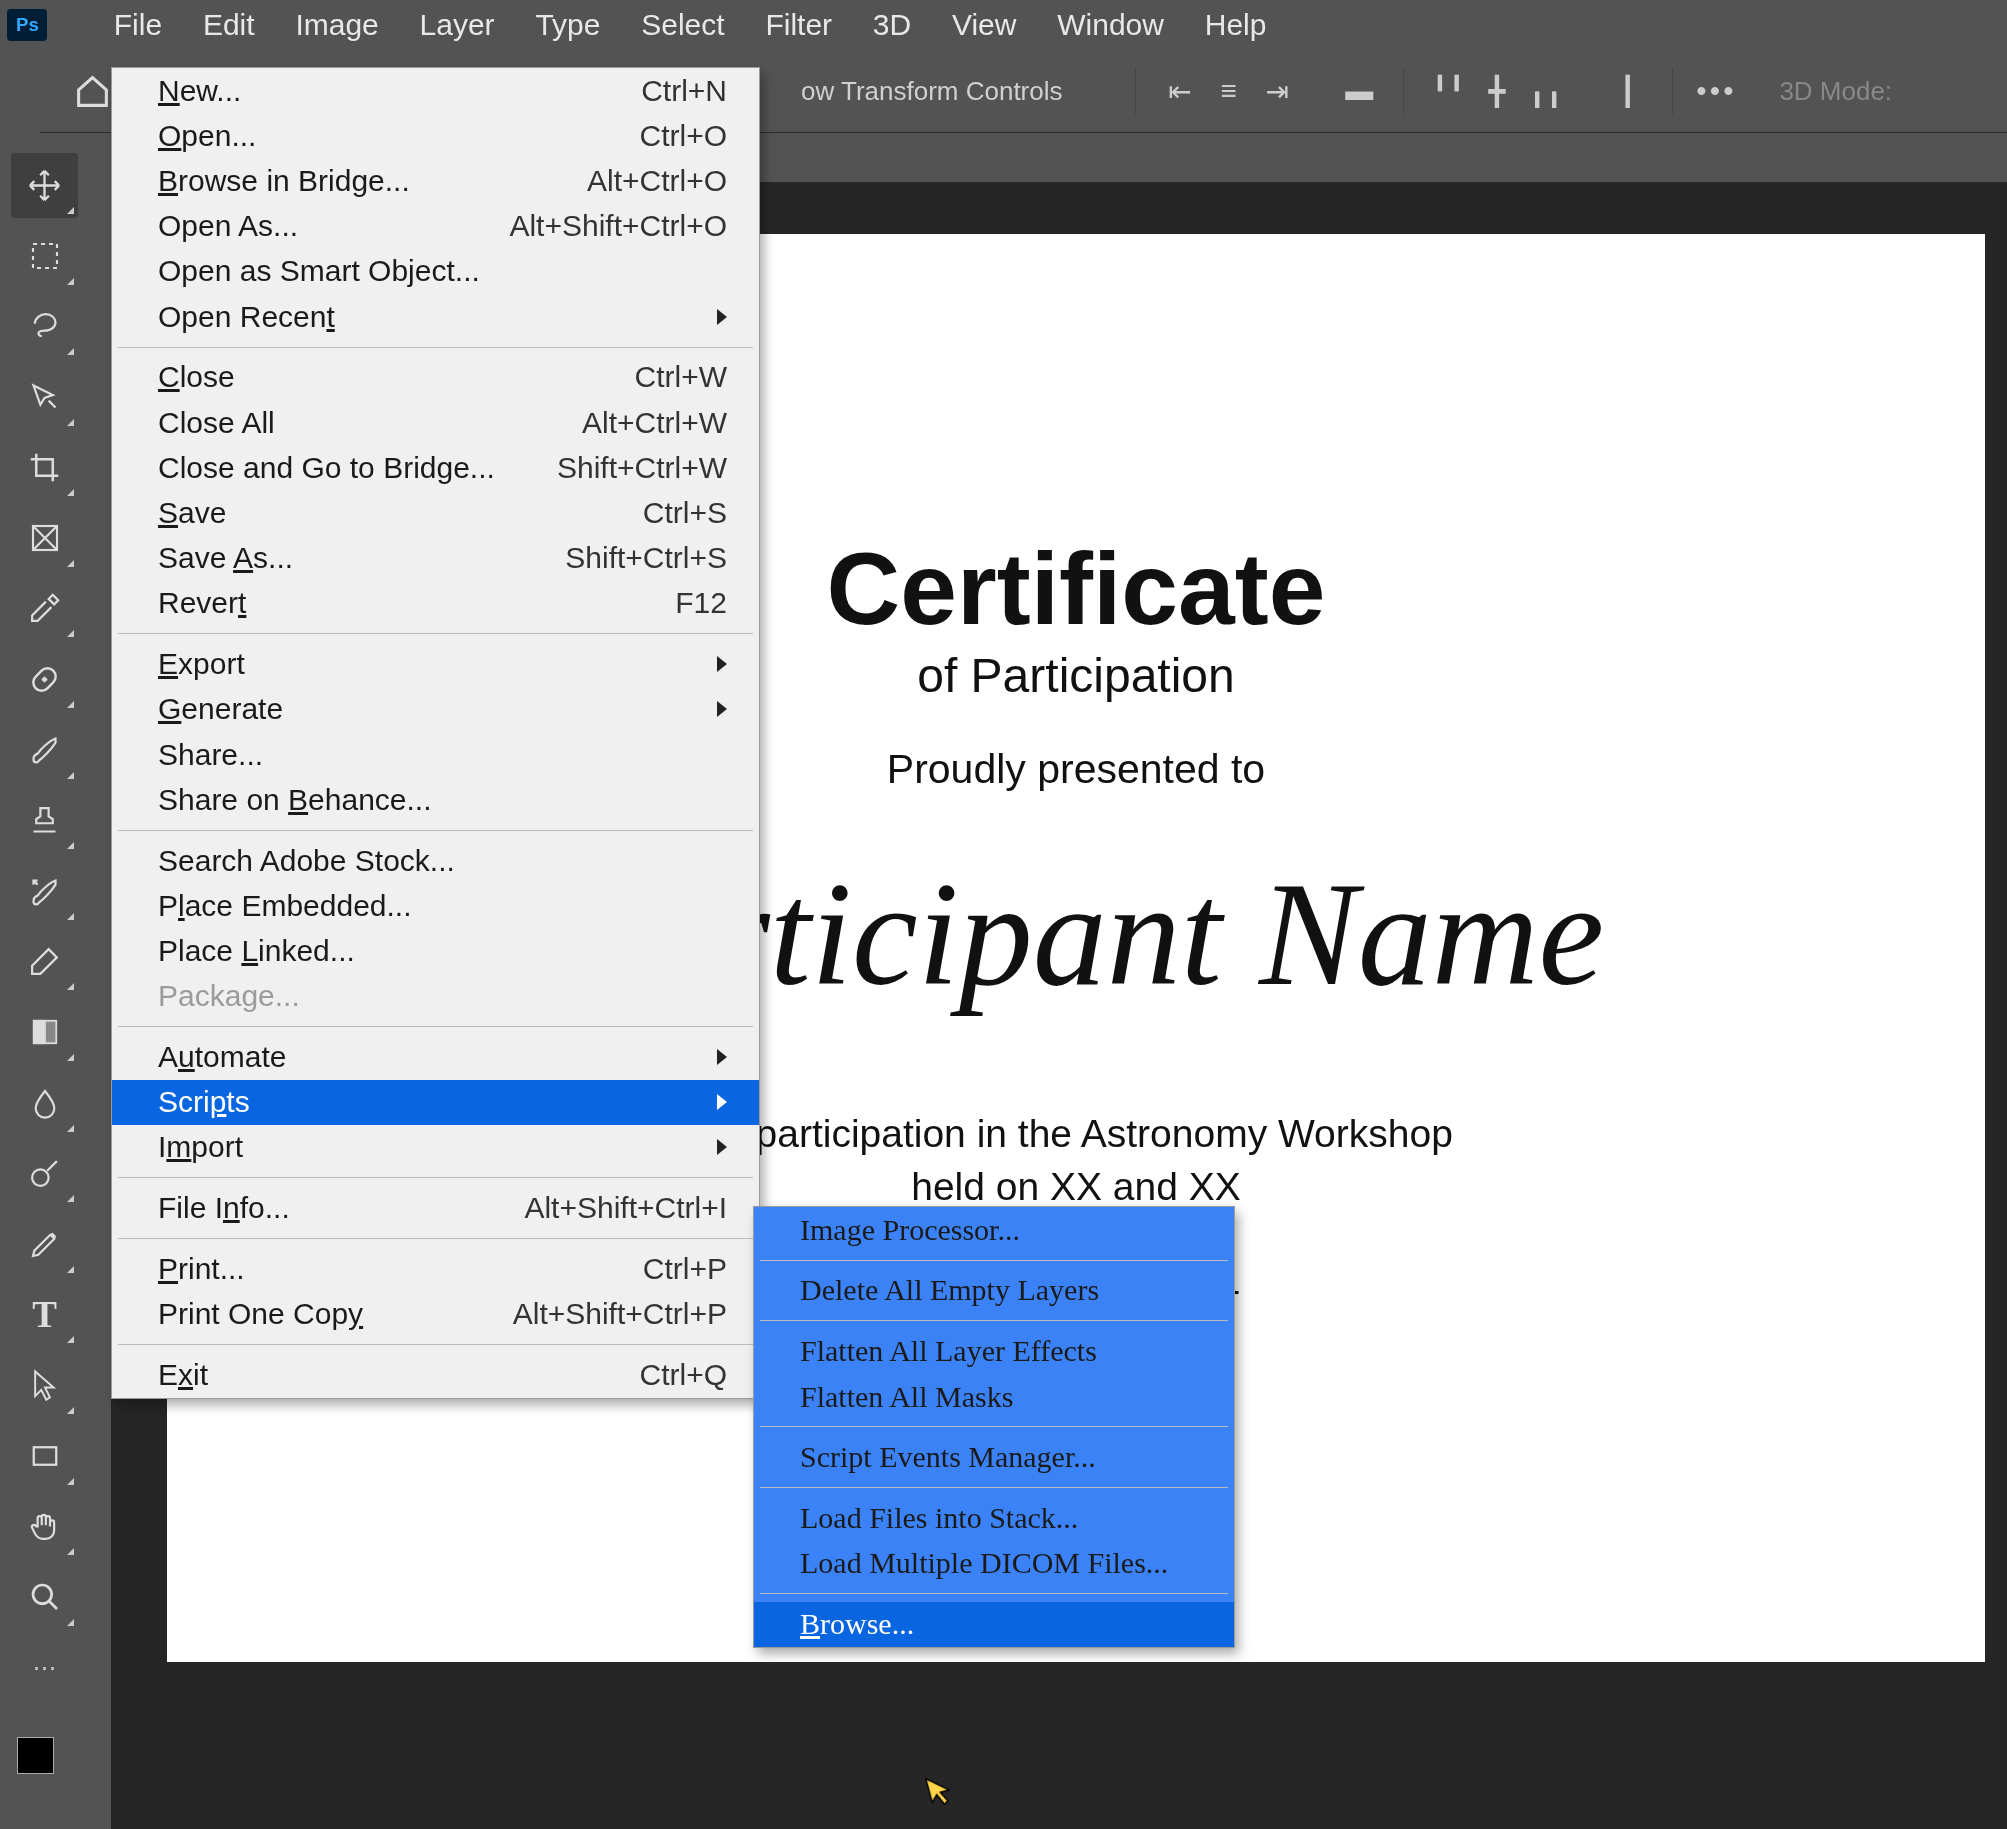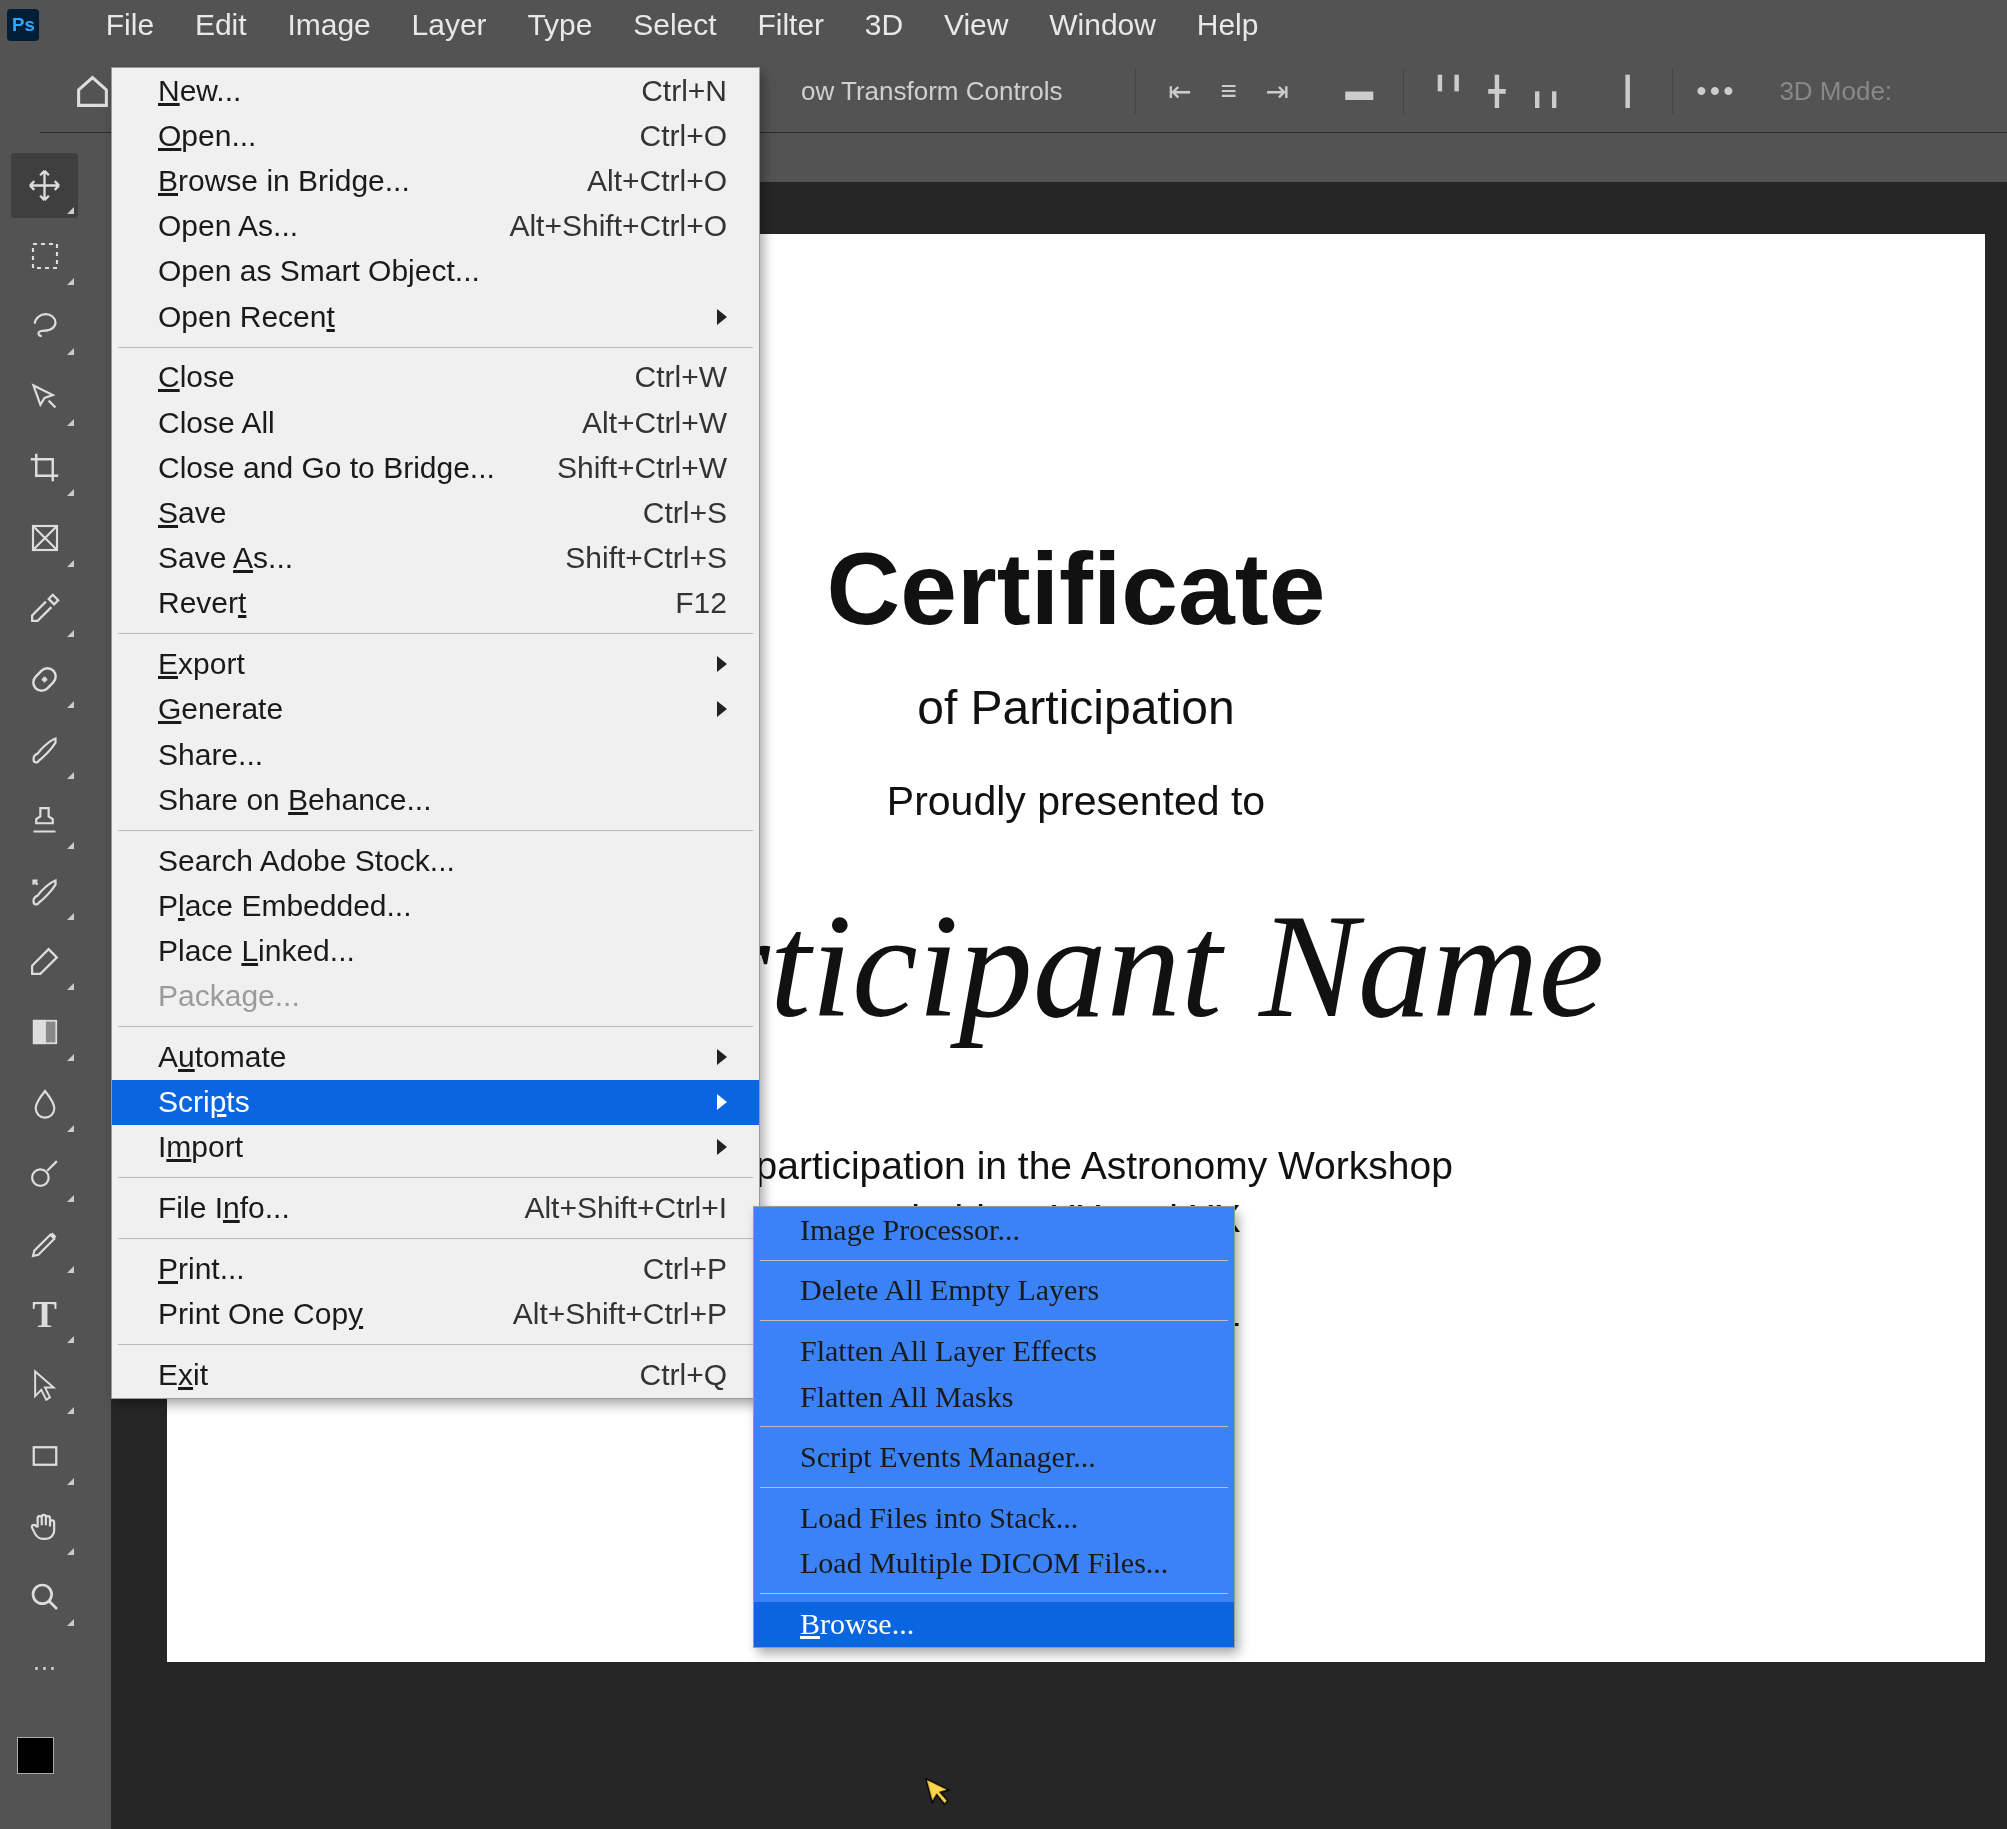--- a/index.html
+++ b/index.html
@@ -16,21 +16,21 @@
   .menubar {
     display: flex;
     align-items: center;
     height: 50px;
     background: #535353;
     color: #e8e8e8;
     font-size: 30px;
     padding-left: 7.4px;
   }
   .ps-logo {
-    width: 32px;
+    width: 40px;
     height: 32px;
     background: #001e36;
     color: #31a8ff;
     font-weight: bold;
     font-size: 18.6px;
     display: flex;
     align-items: center;
     justify-content: center;
     border-radius: 3.7px;
     margin-right: 46px;
@@ -111,21 +111,21 @@
   }
   .document {
     background: #fff;
     width: 1818px;
     height: 1428px;
     padding: 297px 74px 0 74px;
     text-align: center;
     color: #111;
   }
   .cert-title { font-size: 102px; font-weight: 800; letter-spacing: 0px; }
-  .cert-sub   { font-size: 48px; margin-top: 32px; }
+  .cert-sub   { font-size: 48px; }
   .cert-proud { font-size: 41px; margin-top: 43px; }
   .cert-name  { font-family: "Brush Script MT","Lucida Handwriting",cursive; font-size: 148px; margin-top: 56px; font-style: italic;}
   .cert-line1 { font-size: 39px; margin-top: 93px;}
   .cert-line2 { font-size: 39px; margin-top: 9.3px;}
   .cert-line3 { font-size: 39px; margin-top: 50px;}
   
   
   .dropdown {
     position: absolute;
     left: 111px;

